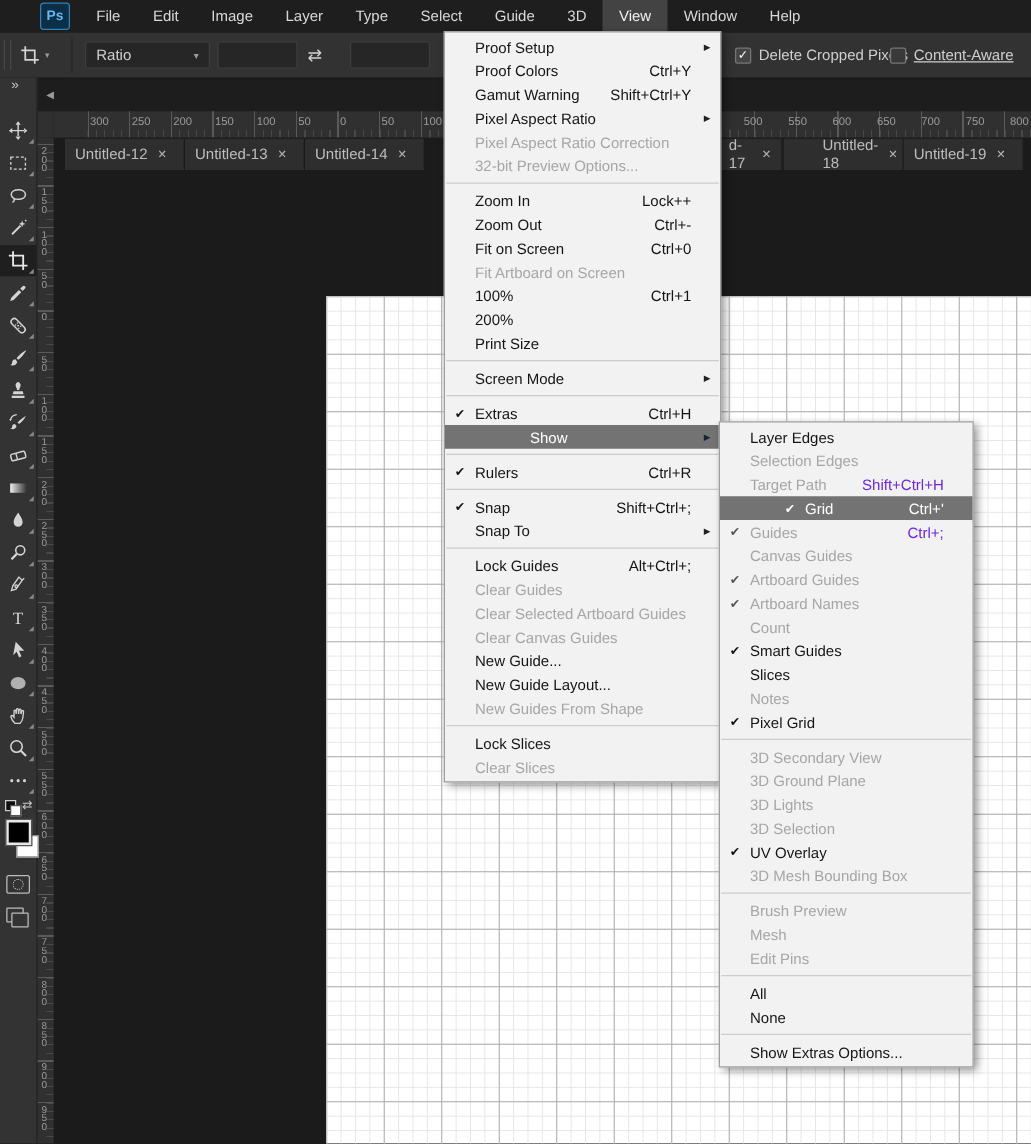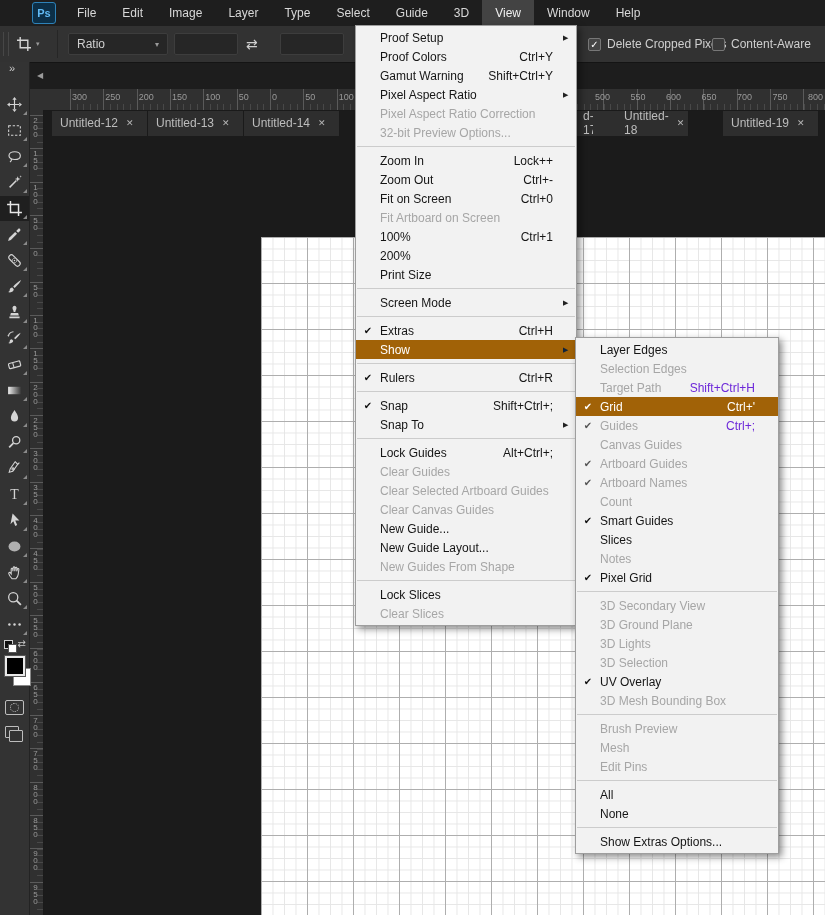--- a/index.html
+++ b/index.html
@@ -95,21 +95,21 @@
   #view-menu{left:355px;top:25px;width:220px;z-index:30;}
   #show-submenu{left:575px;top:337px;width:202px;z-index:31;}
   .mi{display:flex;height:19px;align-items:center;cursor:default;}
   .mi .chk{width:24px;text-align:center;font-size:10px;color:#111;}
   .mi .lbl{white-space:nowrap;}
   .mi .sc{margin-left:auto;padding-right:10px;white-space:nowrap;}
   .mi .ar{width:13px;font-size:7px;color:#222;}
   .mi.dis{color:#a6a6a6;}
   .mi.dis .sc{color:#6d28d9;}
   .mi.dis .chk{color:#555;}
-  .mi.hl{background:#a16207;color:#fff;}
+  .mi.hl{background:#737373;color:#fff;padding-left:44px;}
   .mi.hl .sc{color:#fff;}
   .mi.hl .chk{color:#fff;}
   .mi.hl .ar{color:#10233a;}
   .msep{height:1px;background:#ccc;margin:4px 1px;}
 </style>
 </head>
 <body>
 
 <div id="app">
   <div id="canvas"></div>
@@ -145,21 +145,21 @@
       <span class="chev">▾</span>
     </div>
     <div class="ob-field" style="left:174px;"></div>
     <span id="ob-swap">⇄</span>
     <div class="ob-field" style="left:280px;"></div>
     <div id="ob-checks">
         <div class="ob-check" style="left: 588px;">
           <span class="cbx on">✓</span>
           <span>Delete Cropped Pixels</span>
         </div>
-        <div class="ob-check" style="left: 712px;">
+        <div class="ob-check" style="left: 712px; text-decoration: underline;">
           <span class="cbx"></span>
           <span>Content-Aware</span>
         </div>
       </div>
   </div>
 
   <div id="tabbar">
     <span id="tab-scroll">◀</span>
   <div class="doc-tab" style="left: 23px; width: 96px;">
         <span>Untitled-12</span>
@@ -170,21 +170,21 @@
         <span class="close">✕</span>
       </div>
       <div class="doc-tab" style="left: 215px; width: 96px;">
         <span>Untitled-14</span>
         <span class="close">✕</span>
       </div>
       <div class="doc-tab" style="left: 546px; width: 51px;">
         <span>d-17</span>
         <span class="close">✕</span>
       </div>
-      <div class="doc-tab" style="left: 564px; width: 96px; padding-left: 31px;">
+      <div class="doc-tab" style="left: 598px; width: 96px; padding-left: 31px;">
         <span>Untitled-18</span>
         <span class="close">✕</span>
       </div>
       <div class="doc-tab" style="left: 694px; width: 96px;">
         <span>Untitled-19</span>
         <span class="close">✕</span>
       </div>
     </div>
 
   <div id="ruler-corner"></div>

